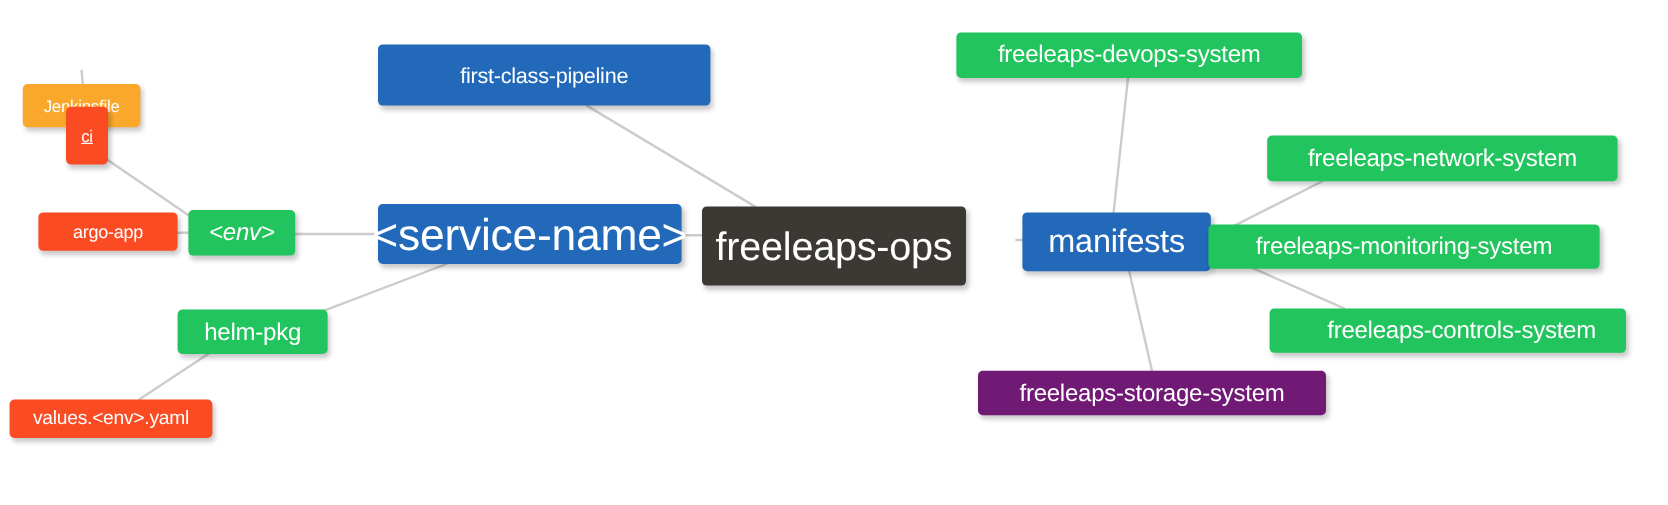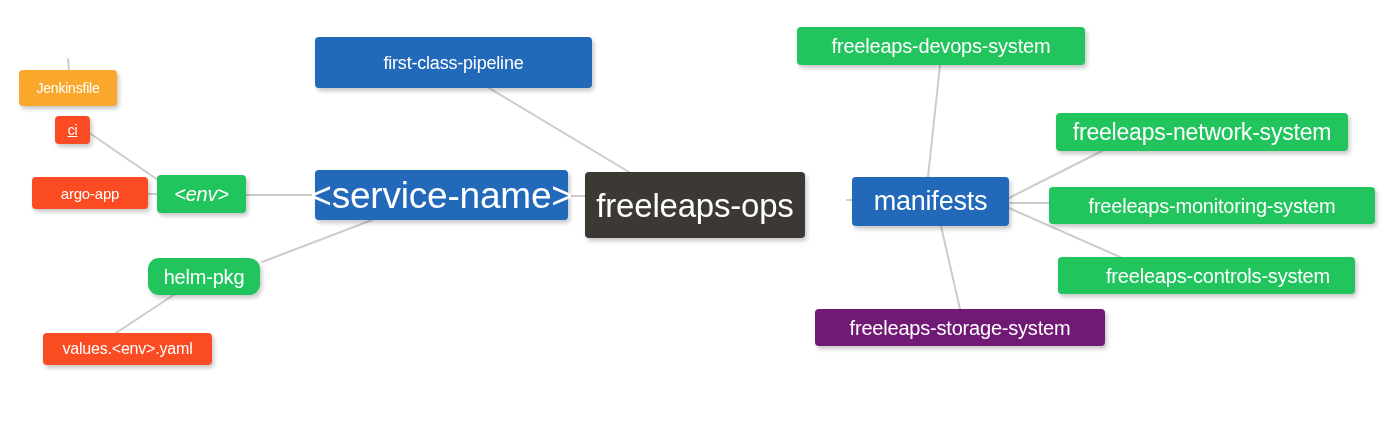--- a/index.html
+++ b/index.html
@@ -60,54 +60,54 @@
       <line x1="928" y1="177" x2="940" y2="65" stroke="#cccccc" stroke-width="2" stroke-linecap="round"></line>
       <line x1="1009" y1="198" x2="1102" y2="151" stroke="#cccccc" stroke-width="2" stroke-linecap="round"></line>
       <line x1="1009" y1="203" x2="1049" y2="203" stroke="#cccccc" stroke-width="2" stroke-linecap="round"></line>
       <line x1="1009" y1="208" x2="1120" y2="257" stroke="#cccccc" stroke-width="2" stroke-linecap="round"></line>
       <line x1="941" y1="226" x2="960" y2="309" stroke="#cccccc" stroke-width="2" stroke-linecap="round"></line>
     </svg>
   <div id="node-layer">
       <div class="node" style="left: 19px; top: 23px; width: 98px; height: 36px; background: rgb(250, 168, 44); font-size: 14px; margin-top: 47px;">
         <span>Jenkinsfile</span>
       </div>
-      <div class="node" style="left: 55px; top: 116px; width: 35px; height: 28px; background: rgb(250, 75, 35); font-size: 14px; text-decoration: underline;">
+      <div class="node" style="left: 55px; top: 89px; width: 35px; height: 48px; background: rgb(250, 75, 35); font-size: 14px; text-decoration: underline;">
         <span>ci</span>
       </div>
       <div class="node" style="left: 32px; top: 177px; width: 116px; height: 32px; background: rgb(250, 75, 35); font-size: 15px;">
         <span>argo-app</span>
       </div>
       <div class="node" style="left: 157px; top: 175px; width: 89px; height: 38px; background: rgb(33, 196, 93); font-size: 20px; font-style: italic;">
         <span>&lt;env&gt;</span>
       </div>
-      <div class="node" style="left: 148px; top: 258px; width: 112px; height: 37px; background: rgb(33, 196, 93); font-size: 20px; border-radius: 11px;">
+      <div class="node" style="left: 148px; top: 258px; width: 125px; height: 37px; background: rgb(33, 196, 93); font-size: 20px;">
         <span>helm-pkg</span>
       </div>
-      <div class="node" style="left: 8px; top: 333px; width: 169px; height: 32px; background: rgb(250, 75, 35); font-size: 16px; margin-left: 35px;">
+      <div class="node" style="left: 8px; top: 333px; width: 169px; height: 32px; background: rgb(250, 75, 35); font-size: 16px;">
         <span>values.&lt;env&gt;.yaml</span>
       </div>
       <div class="node" style="left: 315px; top: 37px; width: 277px; height: 51px; background: rgb(34, 105, 186); font-size: 18px;">
         <span>first-class-pipeline</span>
       </div>
       <div class="node" style="left: 315px; top: 170px; width: 253px; height: 50px; background: rgb(34, 105, 186); font-size: 37px;">
         <span>&lt;service-name&gt;</span>
       </div>
       <div class="node" style="left: 585px; top: 172px; width: 220px; height: 66px; background: rgb(60, 56, 52); font-size: 33px;">
         <span>freeleaps-ops</span>
       </div>
       <div class="node" style="left: 852px; top: 177px; width: 157px; height: 49px; background: rgb(34, 105, 186); font-size: 27px;">
         <span>manifests</span>
       </div>
       <div class="node" style="left: 797px; top: 27px; width: 288px; height: 38px; background: rgb(33, 196, 93); font-size: 20px;">
         <span>freeleaps-devops-system</span>
       </div>
-      <div class="node" style="left: 1056px; top: 113px; width: 292px; height: 38px; background: rgb(33, 196, 93); font-size: 23px;">
+      <div class="node" style="left: 1056px; top: 113px; width: 292px; height: 38px; background: rgb(33, 196, 93); font-size: 20px;">
         <span>freeleaps-network-system</span>
       </div>
-      <div class="node" style="left: 1049px; top: 187px; width: 326px; height: 37px; background: rgb(33, 196, 93); font-size: 20px;">
+      <div class="node" style="left: 1007px; top: 187px; width: 326px; height: 37px; background: rgb(33, 196, 93); font-size: 20px;">
         <span>freeleaps-monitoring-system</span>
       </div>
       <div class="node" style="left: 1058px; top: 257px; width: 297px; height: 37px; background: rgb(33, 196, 93); font-size: 20px; padding-left: 23px;">
         <span>freeleaps-controls-system</span>
       </div>
       <div class="node" style="left: 815px; top: 309px; width: 290px; height: 37px; background: #701a75; font-size: 20px;">
         <span>freeleaps-storage-system</span>
       </div>
     </div>
 </div>

